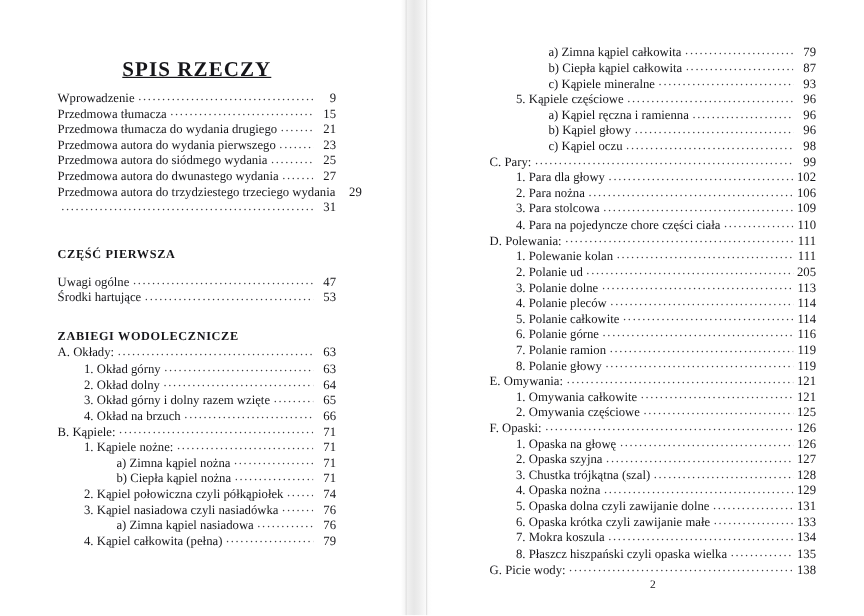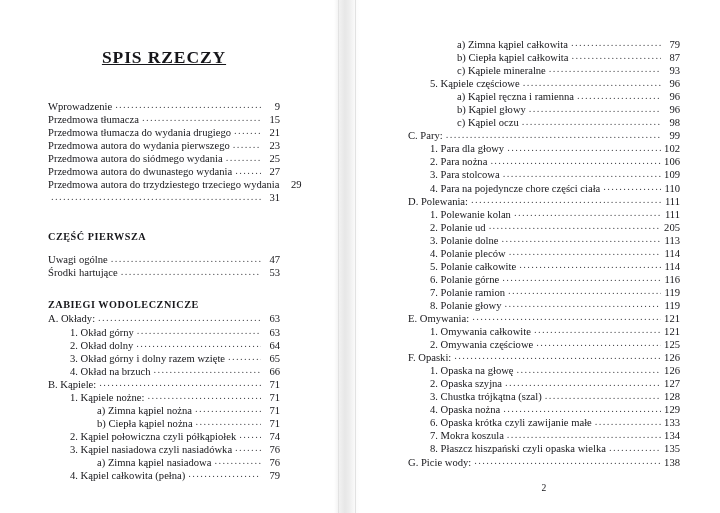--- a/index.html
+++ b/index.html
@@ -137,21 +137,21 @@
 </head>
 <body>
 
 <div id="page">
 
   <div class="page-col col-left">
     <div class="col-inner">
 
       <h1 class="doc-title">SPIS RZECZY</h1>
 
-      <div style="position:absolute; top:100px; left:0; width:232px;">
+      <div style="position:absolute; top:76px; left:0; width:232px;">
         <ul class="toc" id="front-matter-list">
             <li class="toc-row lvl-0">
               <span class="toc-label">Wprowadzenie</span>
               <span class="toc-dots"></span>
               <span class="toc-page">9</span>
             </li>
             <li class="toc-row lvl-0">
               <span class="toc-label">Przedmowa tłumacza</span>
               <span class="toc-dots"></span>
               <span class="toc-page">15</span>
@@ -433,20 +433,25 @@
               <span class="toc-label">3.  Chustka trójkątna (szal)</span>
               <span class="toc-dots"></span>
               <span class="toc-page">128</span>
             </li>
             <li class="toc-row lvl-2">
               <span class="toc-label">4.  Opaska nożna</span>
               <span class="toc-dots"></span>
               <span class="toc-page">129</span>
             </li>
             <li class="toc-row lvl-2">
+              <span class="toc-label">5.  Opaska dolna czyli zawijanie dolne</span>
+              <span class="toc-dots"></span>
+              <span class="toc-page">131</span>
+            </li>
+            <li class="toc-row lvl-2">
               <span class="toc-label">6.  Opaska krótka czyli zawijanie małe</span>
               <span class="toc-dots"></span>
               <span class="toc-page">133</span>
             </li>
             <li class="toc-row lvl-2">
               <span class="toc-label">7.  Mokra koszula</span>
               <span class="toc-dots"></span>
               <span class="toc-page">134</span>
             </li>
             <li class="toc-row lvl-2">

